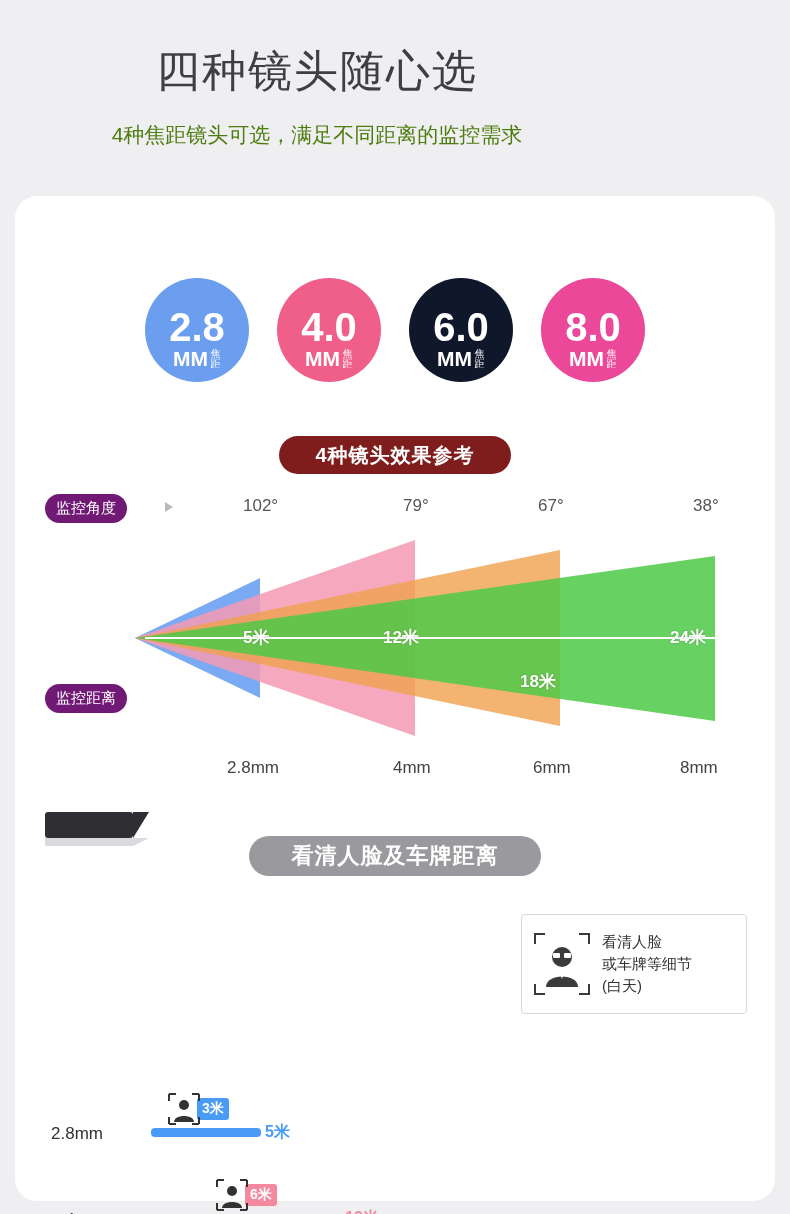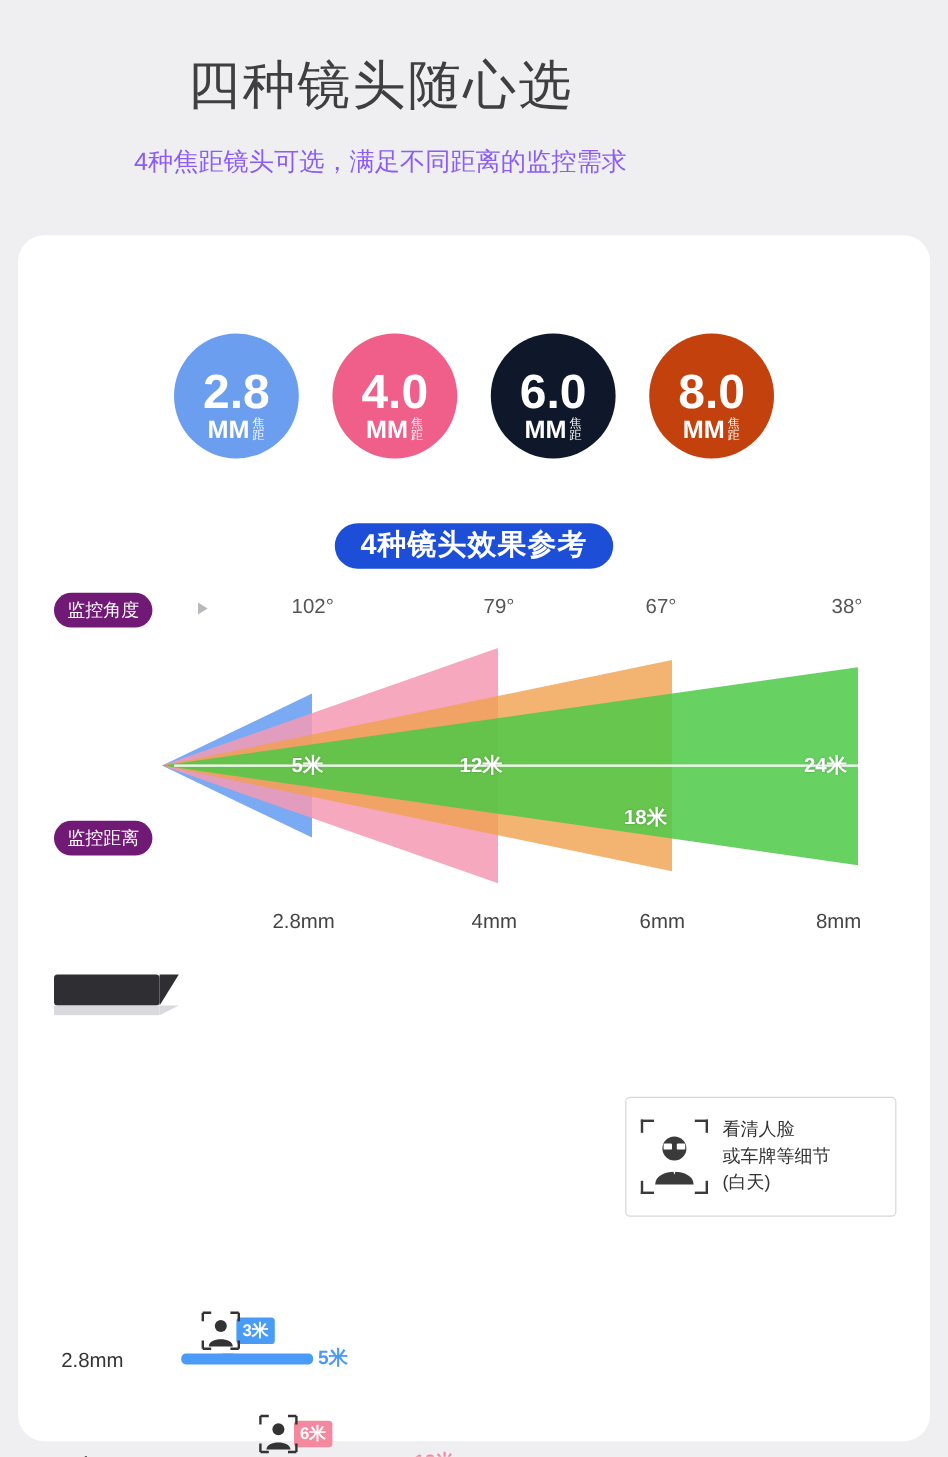--- a/index.html
+++ b/index.html
@@ -17,21 +17,21 @@
     text-align: center;
     font-size: 44px;
     color: #3f3f42;
     letter-spacing: 2px;
     padding-top: 42px;
     font-weight: 400;
   }
   .subtitle {
     text-align: center;
     font-size: 21px;
-    color: #8b5cf6;
+    color: #4d7c0f;
     margin-top: 20px;
     font-weight: 400;
   }
 
   
   .card {
     position: absolute;
     left: 15px; top: 196px;
     width: 760px; height: 1005px;
     background: #fff;
@@ -48,21 +48,21 @@
     font-size: 19px;
     letter-spacing: 1px;
   }
   .pill-1 {
     position: absolute; left: 50%; transform: translateX(-50%);
     top: 16px; width: 196px; height: 36px; line-height: 36px;
   }
   .pill-2 {
     position: absolute; left: 50%; transform: translateX(-50%);
     top: 240px; width: 232px; height: 38px; line-height: 38px;
-    font-size: 24px; font-weight: bold; background:#1d4ed8;
+    font-size: 20px; font-weight: bold; background:#7f1d1d;
   }
   .pill-3 {
     position: absolute; left: 50%; transform: translateX(-50%);
     top: 640px; width: 292px; height: 40px; line-height: 40px;
     font-size: 22px; font-weight: bold;
   }
 
   
   .circles {
     position: absolute; top: 82px; left: 0; width: 760px;
@@ -177,21 +177,21 @@
           <span class="jj">焦距</span>
         </div>
       </div>
       <div class="circle" style="background:#0f172a">
         <div class="num">6.0</div>
         <div class="mmrow">
           <span class="mm">MM</span>
           <span class="jj">焦距</span>
         </div>
       </div>
-      <div class="circle" style="background:#c2410c">
+      <div class="circle" style="background:#ec4899">
         <div class="num">8.0</div>
         <div class="mmrow">
           <span class="mm">MM</span>
           <span class="jj">焦距</span>
         </div>
       </div>
     </div>
 
     <div class="pill pill-2">4种镜头效果参考</div>
 
@@ -226,20 +226,21 @@
       <div class="mm-label" style="left:665px; top:272px;">8mm</div>
 
       <svg class="camera" width="110" height="44">
         <rect x="0" y="4" width="88" height="26" rx="3" fill="#2e2e33"></rect>
         <polygon points="88,4 104,4 88,30" fill="#2e2e33"></polygon>
         <rect x="0" y="30" width="88" height="8" fill="#d9d9de"></rect>
         <polygon points="88,30 104,30 88,38" fill="#d9d9de"></polygon>
       </svg>
     </div>
 
+    <div class="pill pill-3">看清人脸及车牌距离</div>
 
     <div class="bars">
 
       <div class="bar-row" style="top:220px;">
         <div class="bar-lens-label" style="top:18px;">2.8mm</div>
         <div class="person-box" style="left:152px; top:-14px;">
           <svg class="person-icon" viewBox="0 0 34 34">
             <path d="M2,2 L2,9 M2,2 L9,2 M32,2 L25,2 M32,2 L32,9 M2,32 L2,25 M2,32 L9,32 M32,32 L32,25 M32,32 L25,32" stroke="#333" stroke-width="2" fill="none"></path>
             <circle cx="17" cy="13" r="5" fill="#333"></circle>
             <path d="M7,30 C7,22 27,22 27,30 Z" fill="#333"></path>

